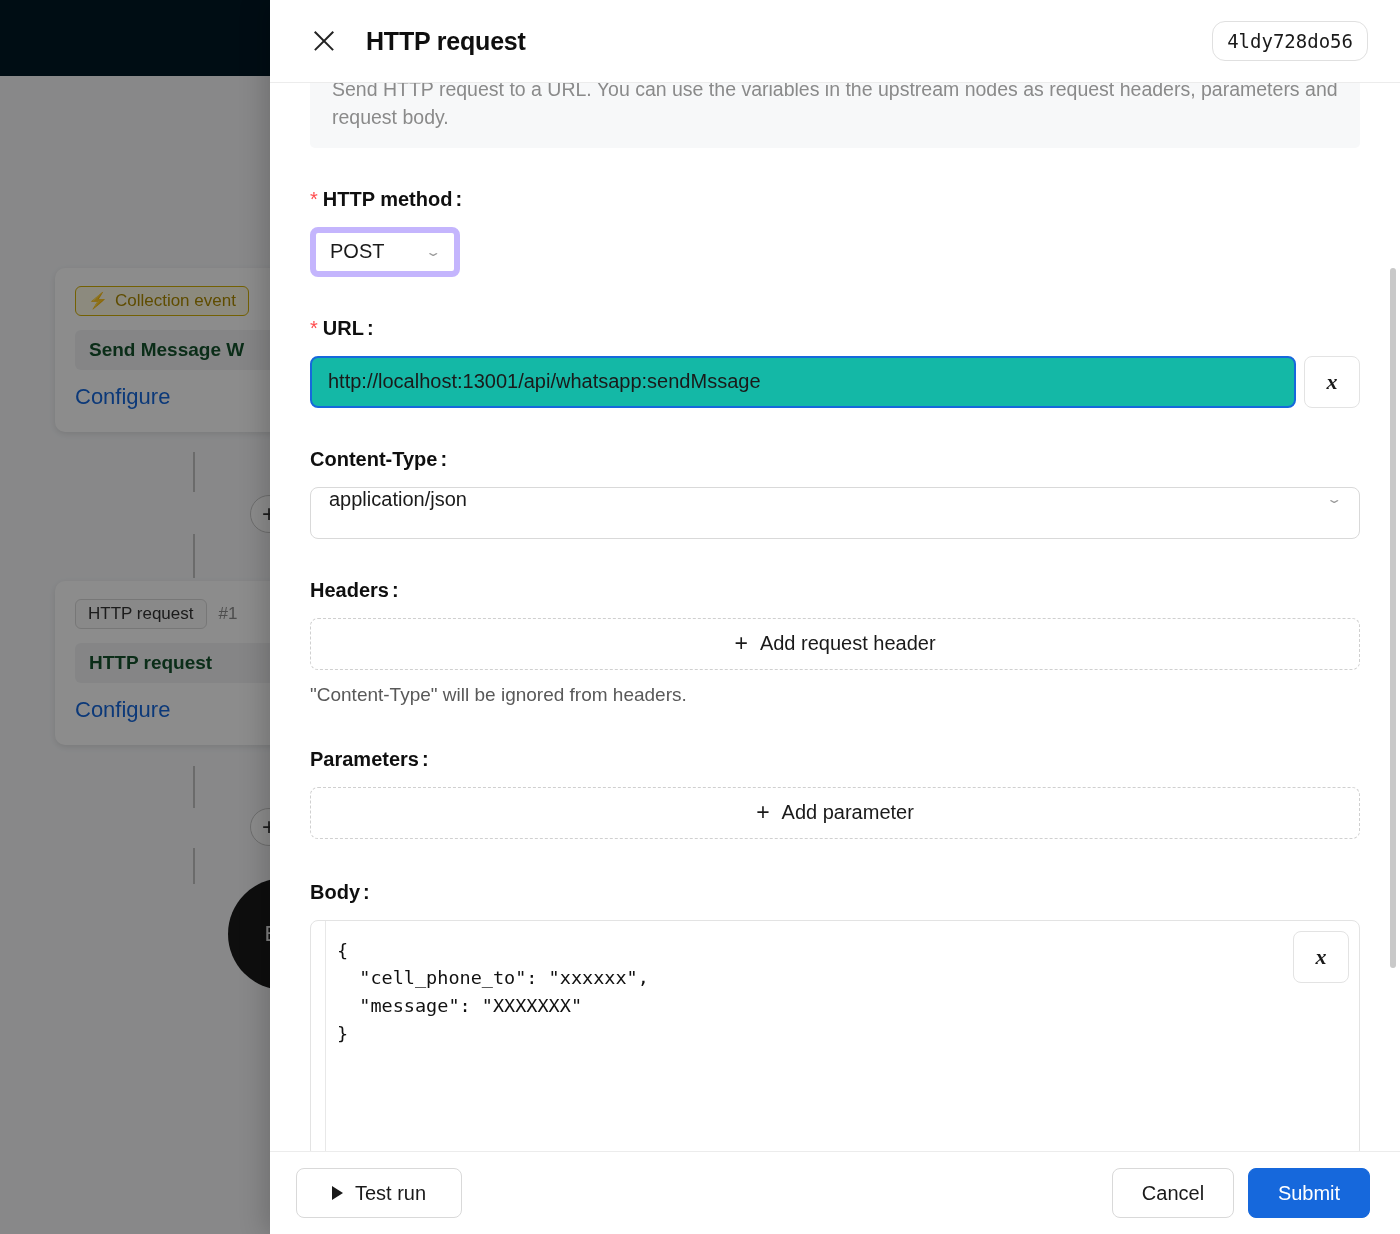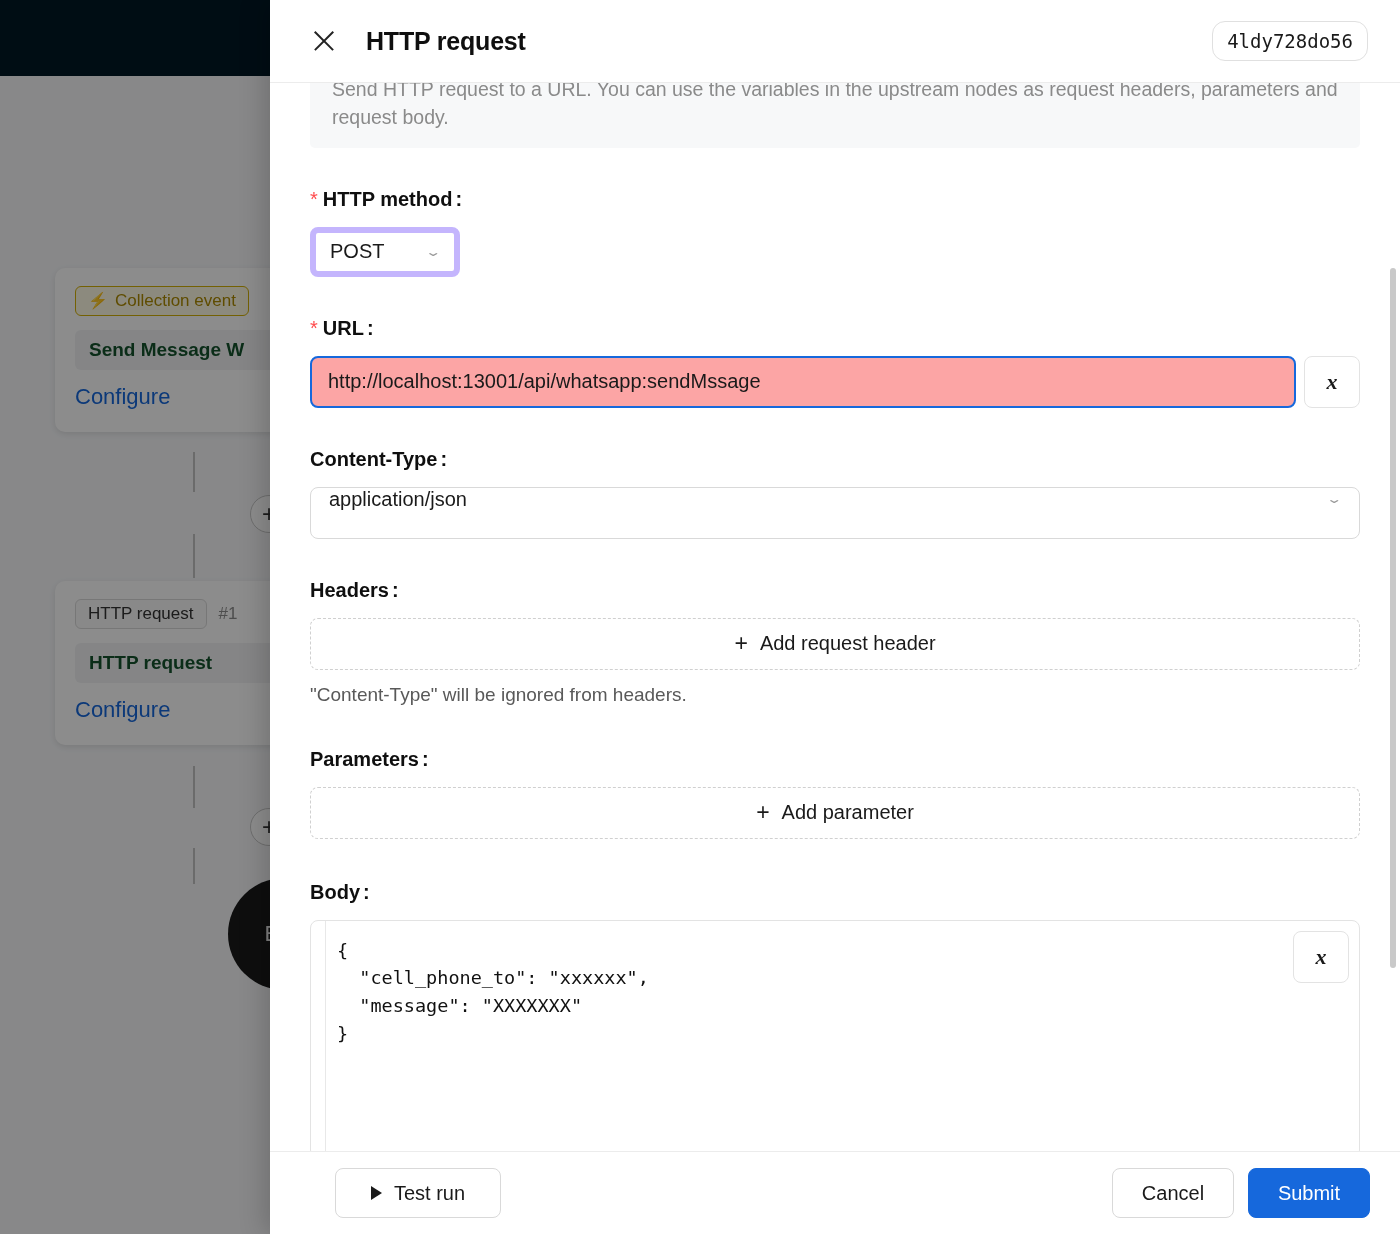--- a/index.html
+++ b/index.html
@@ -274,21 +274,21 @@
   .text-input {
     flex: 1 1 auto;
     height: 52px;
     border: 2px solid #1668dc;
     border-radius: 8px;
     padding: 0 16px;
     font-size: 20px;
     color: #1a1a1a;
     font-family: "Liberation Sans", sans-serif;
     outline: none;
-    background: #fca5a5;
+    background: #14b8a6;
   }
   .var-btn {
     flex: 0 0 56px;
     width: 56px;
     height: 52px;
     border: 1px solid #e3e3e3;
     border-radius: 8px;
     background: #ffffff;
     display: flex;
     align-items: center;
@@ -398,21 +398,21 @@
     background: #ffffff;
     color: #1a1a1a;
     height: 50px;
     padding: 0 24px;
     display: inline-flex;
     align-items: center;
     justify-content: center;
     gap: 12px;
     font-family: "Liberation Sans", sans-serif;
   }
-  .btn-test { min-width: 166px; margin-left: 39px; }
+  .btn-test { min-width: 166px; }
   .tri {
     width: 0; height: 0;
     border-left: 11px solid #1a1a1a;
     border-top: 7px solid transparent;
     border-bottom: 7px solid transparent;
   }
   .btn-cancel { min-width: 122px; }
   .btn-submit {
     min-width: 122px;
     background: #1668dc;

